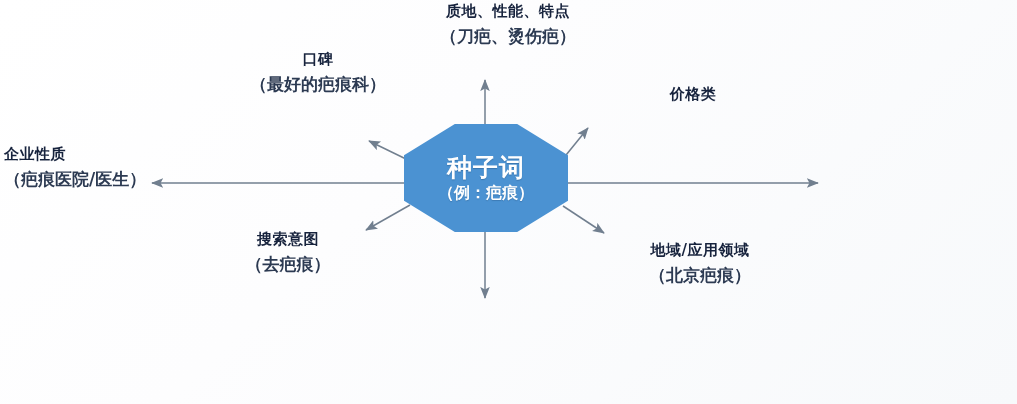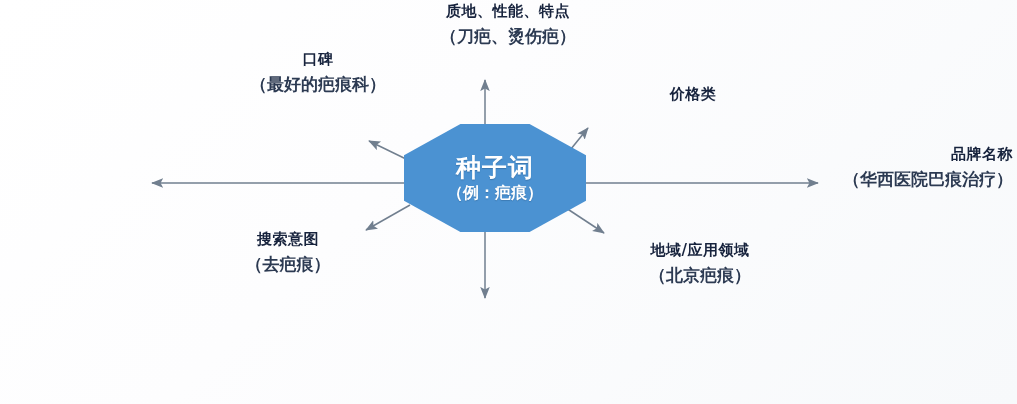--- a/index.html
+++ b/index.html
@@ -21,21 +21,21 @@
     left: 0; top: 0;
     width: 1017px;
     height: 404px;
   }
 
   
   .center-node {
     position: absolute;
     left: 404px;
     top: 124px;
-    width: 182px;
+    width: 164px;
     height: 108px;
     background: #4b92d2;
     -webkit-clip-path: polygon(31% 0%, 69% 0%, 100% 29%, 100% 71%, 69% 100%, 31% 100%, 0% 71%, 0% 29%);
     clip-path: polygon(31% 0%, 69% 0%, 100% 29%, 100% 71%, 69% 100%, 31% 100%, 0% 71%, 0% 29%);
     display: flex;
     flex-direction: column;
     align-items: center;
     justify-content: center;
     z-index: 5;
   }
@@ -131,25 +131,25 @@
 
   <div class="label align-center lbl-topleft">
     <div class="title">口碑</div>
     <div class="sub">（最好的疤痕科）</div>
   </div>
 
   <div class="label align-center lbl-topright">
     <div class="title">价格类</div>
   </div>
 
+  <div class="label align-left lbl-left">
+    <div class="title">企业性质</div>
+    <div class="sub">（疤痕医院/医生）</div>
+  </div>
 
-  <div class="label align-right lbl-right">
-    <div class="title">品牌名称</div>
-    <div class="sub">（华西医院巴痕治疗）</div>
-  </div>
 
   <div class="label align-center lbl-botleft">
     <div class="title">搜索意图</div>
     <div class="sub">（去疤痕）</div>
   </div>
 
   <div class="label align-center lbl-botright">
     <div class="title">地域/应用领域</div>
     <div class="sub">（北京疤痕）</div>
   </div>

